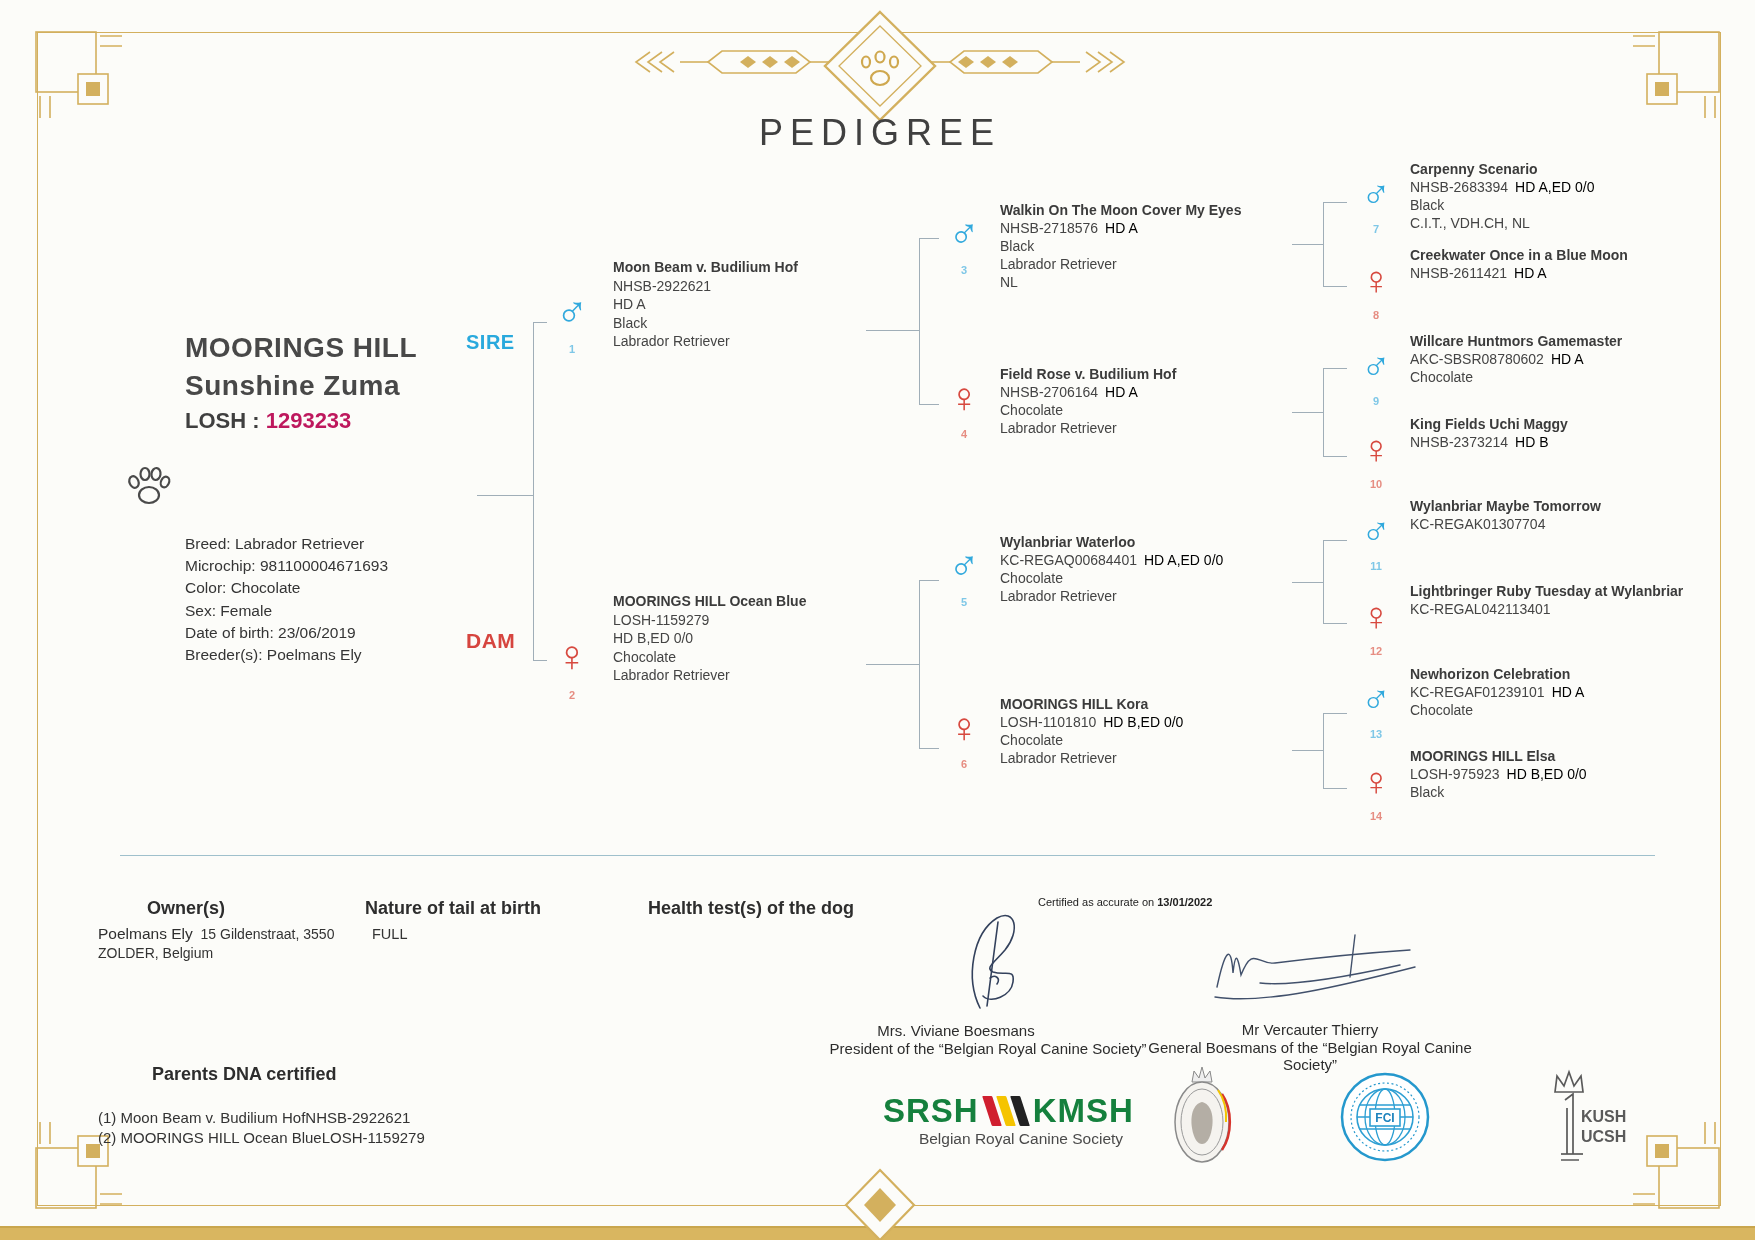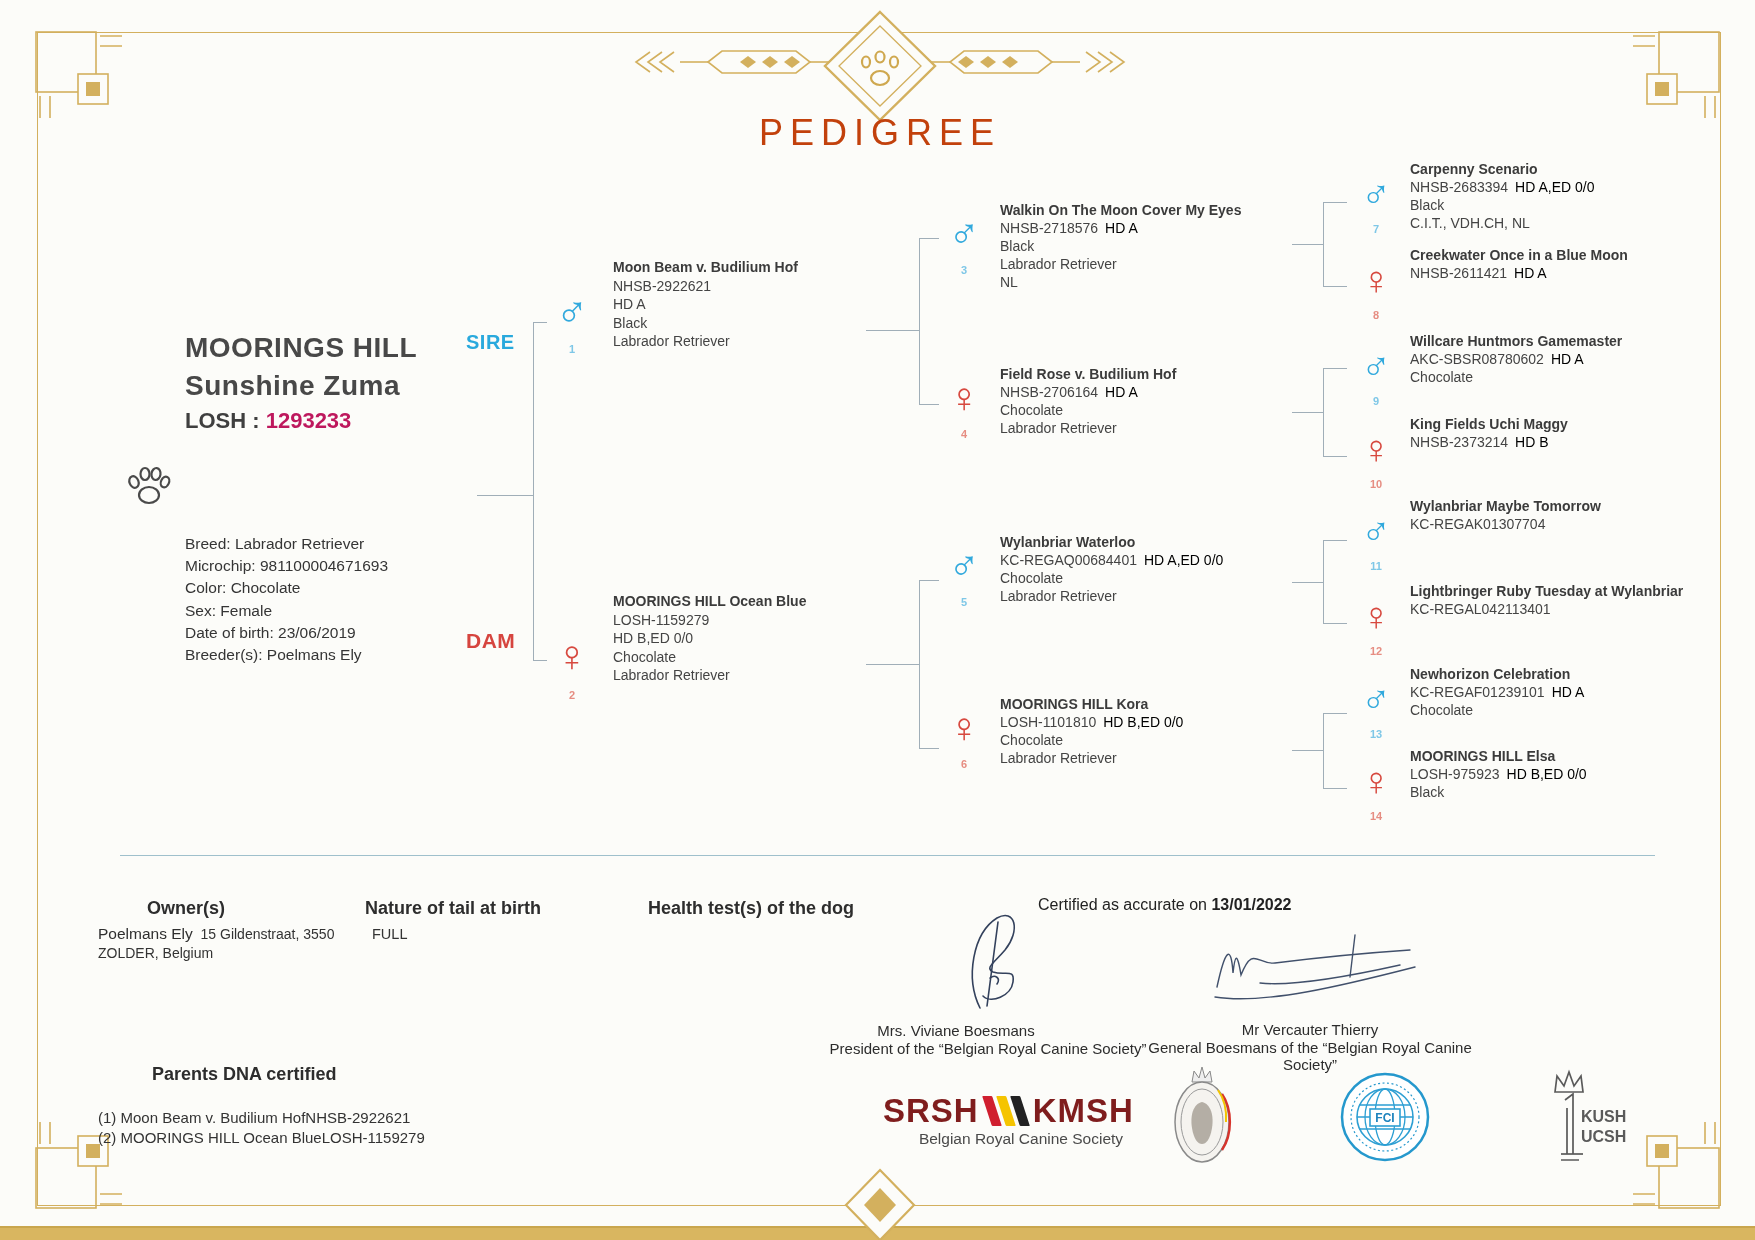--- a/index.html
+++ b/index.html
@@ -9,21 +9,21 @@
     font-family:"Liberation Sans","DejaVu Sans",sans-serif;color:#3d3d3d;
   }
   .abs{position:absolute;}
   
   .frame{position:absolute;left:37px;top:32px;width:1682px;height:1172px;
          border:1.5px solid #d3b05e;}
   .bottom-strip{position:absolute;left:0;top:1226px;width:1755px;height:14px;
                 background:#d9b660;border-top:2px solid #c9a64e;}
   
   .pedigree-title{position:absolute;left:680px;top:112px;width:400px;text-align:center;
-    font-size:36px;letter-spacing:7px;color:#c2410c;font-weight:400;}
+    font-size:36px;letter-spacing:7px;color:#404040;font-weight:400;}
   
   .dog-kennel,.dog-name{position:absolute;left:185px;font-size:28px;font-weight:bold;color:#484848;letter-spacing:.5px;}
   .dog-reg{position:absolute;left:185px;top:408px;font-size:22px;font-weight:bold;color:#3f3f3f;}
   .dog-reg .regnum{color:#be185d;}
   .dog-details{position:absolute;left:185px;top:533px;font-size:15.5px;line-height:22.2px;color:#353535;}
   
   .sire-label{position:absolute;left:466px;top:331px;font-size:20px;font-weight:bold;color:#29a9dd;letter-spacing:.5px;}
   .dam-label{position:absolute;left:466px;top:629px;font-size:21px;font-weight:bold;color:#d6453f;letter-spacing:.5px;}
   .vline{position:absolute;width:0;border-left:1px solid #a0aeb8;}
   .hline{position:absolute;height:0;border-top:1px solid #a0aeb8;}
@@ -46,28 +46,28 @@
   .g1 .sym{left:-64px;top:32px;width:46px;font-size:44px;}
   .g1 .num{top:54px;}
   .g2 .sym{left:-58px;top:12px;width:44px;font-size:42px;}
   .g2 .num{top:52px;}
   .g3 .sym{left:-55px;top:14px;width:42px;font-size:40px;}
   .g3 .num{top:50px;}
   
   .f-head{position:absolute;font-size:18px;font-weight:bold;color:#2d2d2d;}
   .f-text{position:absolute;font-size:14px;color:#333;}
   .owner-line b{font-size:15.5px;font-weight:normal;color:#2f2f2f;}
-  .certified{position:absolute;left:1038px;top:896px;font-size:16px;color:#222;}
+  .certified{position:absolute;left:1038px;top:896px;font-size:11px;color:#222;}
   .certified b{font-weight:bold;}
   .sig-name{position:absolute;font-size:15px;color:#2c2c2c;text-align:center;}
   .sig-title{position:absolute;font-size:15px;color:#2c2c2c;text-align:center;}
   .dna-items{position:absolute;left:98px;top:1108px;font-size:15px;line-height:19.5px;color:#333;}
   
   .srsh{position:absolute;left:883px;top:1092px;display:flex;align-items:center;}
-  .srsh .word{font-size:33px;font-weight:800;color:#7f1d1d;letter-spacing:1px;}
+  .srsh .word{font-size:33px;font-weight:800;color:#15803d;letter-spacing:1px;}
   .slashes{display:flex;margin:0 6px;}
   .slash{width:10px;height:30px;margin:0 2px;transform:skewX(18deg);border-radius:1px;}
   .srsh-sub{position:absolute;left:883px;top:1130px;width:276px;text-align:center;
             font-size:15.5px;color:#4a4a4a;}
 </style>
 </head>
 <body>
 
 <div class="page">
 

